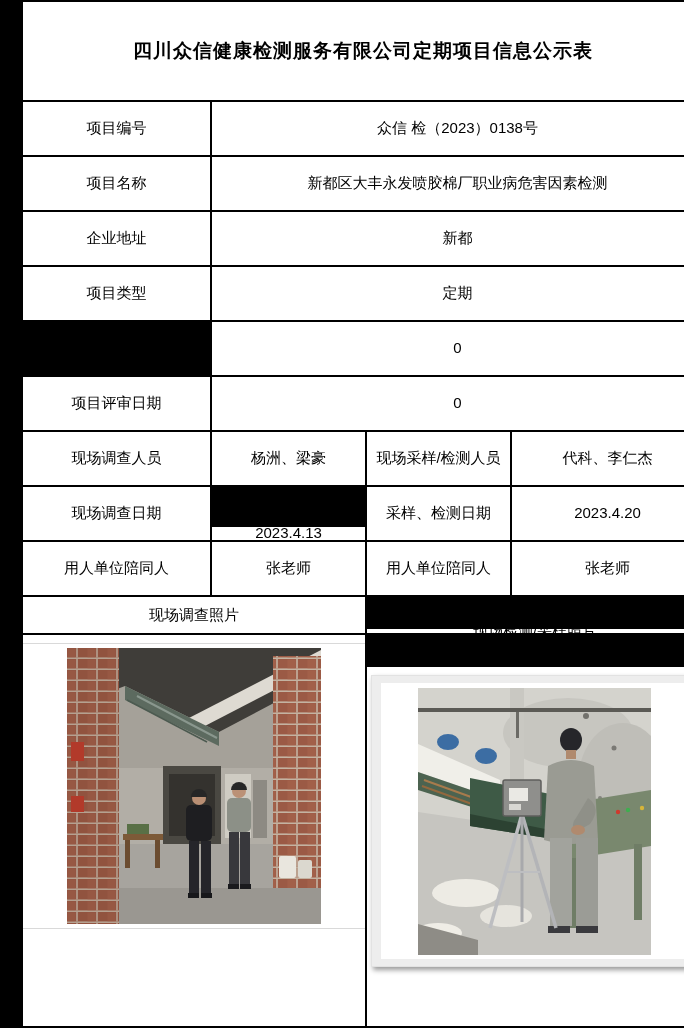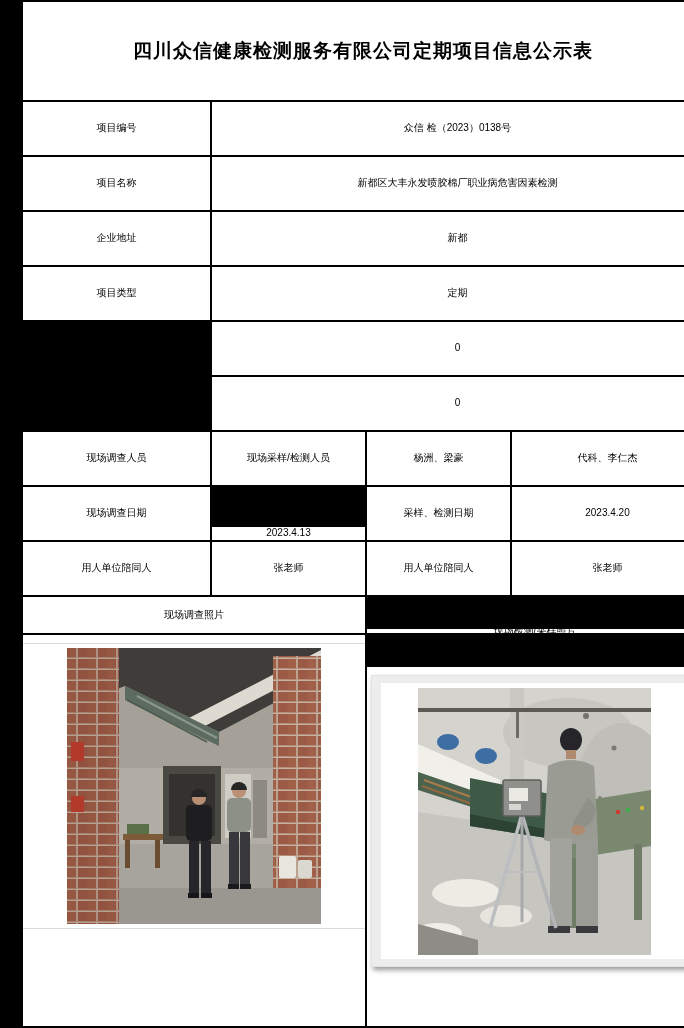--- a/index.html
+++ b/index.html
@@ -22,21 +22,21 @@
     gap: 2px;
     background: #000;
     padding-left: 21px;
   }
   .cell {
     background: #fff;
     display: flex;
     align-items: center;
     justify-content: center;
     text-align: center;
-    font-size: 10px;
+    font-size: 15px;
     line-height: 1.25;
     overflow: hidden;
   }
   .cell.title-cell {
     grid-column: 1 / 5;
     font-size: 19px;
     font-weight: bold;
     letter-spacing: 1px;
   }
   .span-val { grid-column: 2 / 5; }
@@ -95,25 +95,26 @@
     <div class="cell span-val" style="grid-row:3;">新都区大丰永发喷胶棉厂职业病危害因素检测</div>
 
     <div class="cell" style="grid-row:4;">企业地址</div>
     <div class="cell span-val" style="grid-row:4;">新都</div>
 
     <div class="cell" style="grid-row:5;">项目类型</div>
     <div class="cell span-val" style="grid-row:5;">定期</div>
 
     <div class="cell span-val" style="grid-row:6;">0</div>
 
+    <div class="cell" style="grid-row:7;">项目评审日期</div>
     <div class="cell span-val" style="grid-row:7;">0</div>
 
     <div class="cell" style="grid-row:8;">现场调查人员</div>
+    <div class="cell" style="grid-row:8;">杨洲、梁豪</div>
     <div class="cell" style="grid-row:8;">现场采样/检测人员</div>
-    <div class="cell" style="grid-row:8;">杨洲、梁豪</div>
     <div class="cell" style="grid-row:8;">代科、李仁杰</div>
 
     <div class="cell" style="grid-row:9;">现场调查日期</div>
     <div class="cell" style="grid-row:9;margin-top:40px;">2023.4.13</div>
     <div class="cell" style="grid-row:9;">采样、检测日期</div>
     <div class="cell" style="grid-row:9;text-align:right;">2023.4.20</div>
 
     <div class="cell" style="grid-row:10;">用人单位陪同人</div>
     <div class="cell" style="grid-row:10;">张老师</div>
     <div class="cell" style="grid-row:10;">用人单位陪同人</div>

